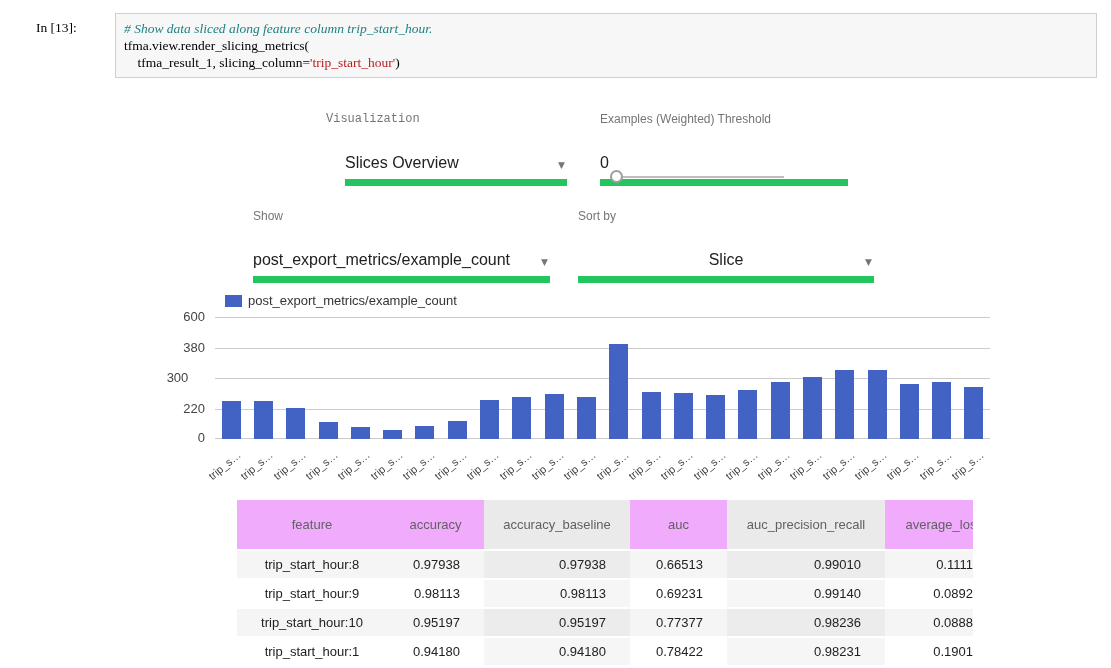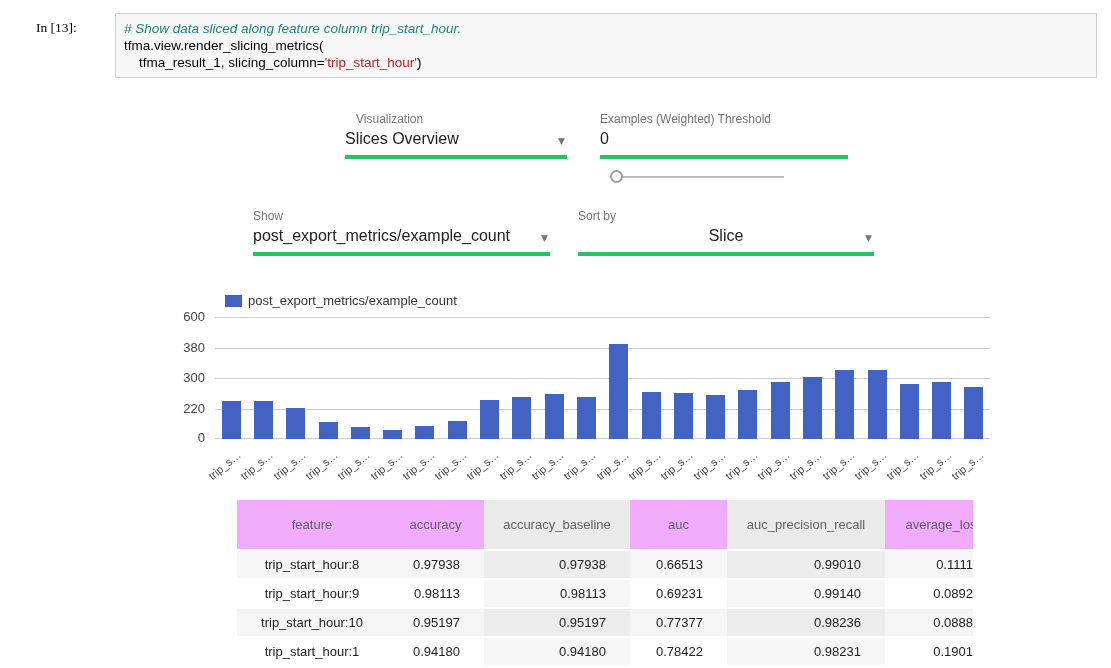--- a/index.html
+++ b/index.html
@@ -13,32 +13,32 @@
   .prompt {
     position:absolute; left:36px; top:20px;
     font-family:Liberation Serif, serif; font-size:13.5px; color:#000000;
     white-space:pre;
   }
   .code-cell {
     position:absolute; left:115px; top:13px; width:982px;
     background:#f7f7f7; border:1px solid #cfcfcf; padding:6px 8px;
   }
   .code-line {
-    font-family:Liberation Sans, sans-serif; font-size:13.5px; line-height:17px;
+    font-family:Liberation Serif, serif; font-size:13.5px; line-height:17px;
     white-space:pre; color:#000;
   }
   .tok-comment { color:#208080; font-style:italic; }
   .tok-string  { color:#BA2121; }
 
   
   .ctl-label { position:absolute; font-size:12px; color:#757575; }
   .ctl-field {
     position:absolute; font-size:16px; color:#212121;
-    border-bottom:4px solid #22c55e; padding-bottom:7px; white-space:nowrap;
-    overflow:hidden; cursor:pointer;
+    border-bottom:7px solid #22c55e; padding-bottom:7px; white-space:nowrap;
+    overflow:hidden; cursor:pointer;margin-top:24px;
   }
   .chevron {
     position:absolute; right:2px; bottom:9px; font-size:9px; color:#757575;
     font-family:"DejaVu Sans", sans-serif;
   }
   .slider-track {
     position:absolute; left:616px; top:176px; width:168px; height:2px; background:#bdbdbd;
   }
   .slider-thumb {
     position:absolute; left:610px; top:170px; width:13px; height:13px;
@@ -94,21 +94,21 @@
 </head>
 <body>
 
 <div class="prompt">In [13]:</div>
 <div class="code-cell">
   <div class="code-line"><span class="tok-comment"># Show data sliced along feature column trip_start_hour.</span></div>
   <div class="code-line"><span>tfma.view.render_slicing_metrics(</span></div>
   <div class="code-line"><span>    tfma_result_1, slicing_column=</span><span class="tok-string">'trip_start_hour'</span><span>)</span></div>
 </div>
 
-<div class="ctl-label" style="left:356px; top:112px;">Visualization</div>
+<div class="ctl-label" style="left:326px; top:112px;font-family:Liberation Mono, monospace;">Visualization</div>
 <div class="ctl-field" style="left:345px; top:130px; width:222px;">
   <span>Slices Overview</span>
   <span class="chevron">▼</span>
 </div>
 
 <div class="ctl-label" style="left:600px; top:112px;">Examples (Weighted) Threshold</div>
 <div class="ctl-field" style="left:600px; top:130px; width:248px;">
   <span>0</span>
 </div>
 
@@ -126,21 +126,21 @@
   <span>Slice</span>
   <span class="chevron">▼</span>
 </div>
 
 <div class="legend-swatch" style="background: rgb(66, 98, 196);"></div>
 <div class="legend-label">post_export_metrics/example_count</div>
 
 <div id="ylabels">
     <div class="y-label" style="top: 430px;">0</div>
     <div class="y-label" style="top: 400.5px;">220</div>
-    <div class="y-label" style="top: 370px;">300</div>
+    <div class="y-label" style="top: 370px; text-align: center;">300</div>
     <div class="y-label" style="top: 339.5px;">380</div>
     <div class="y-label" style="top: 309px;">600</div>
   </div>
 
 <div id="plot">
   <div id="gridlines">
       <div class="gridline" style="top: 121px;"></div>
       <div class="gridline" style="top: 91.5px;"></div>
       <div class="gridline" style="top: 61px;"></div>
       <div class="gridline" style="top: 30.5px;"></div>

